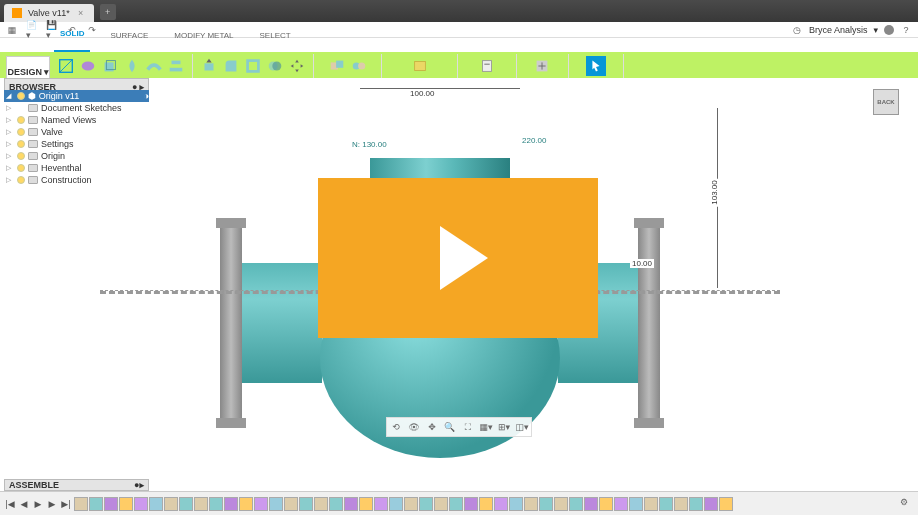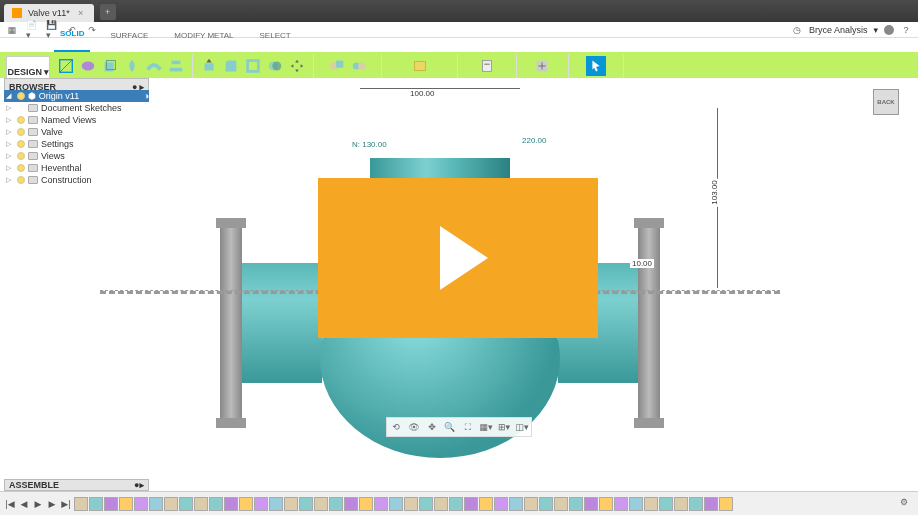--- a/index.html
+++ b/index.html
@@ -324,21 +324,21 @@
       <div class="brow">
         <span class="tri">▷</span>
         <span class="bulb"></span>
         <span class="fold"></span>
         <span>Settings</span>
       </div>
       <div class="brow">
         <span class="tri">▷</span>
         <span class="bulb"></span>
         <span class="fold"></span>
-        <span>Views</span>
+        <span>Origin</span>
       </div>
       <div class="brow">
         <span class="tri">▷</span>
         <span class="bulb"></span>
         <span class="fold"></span>
         <span>Heventhal</span>
       </div>
       <div class="brow">
         <span class="tri">▷</span>
         <span class="bulb"></span>

